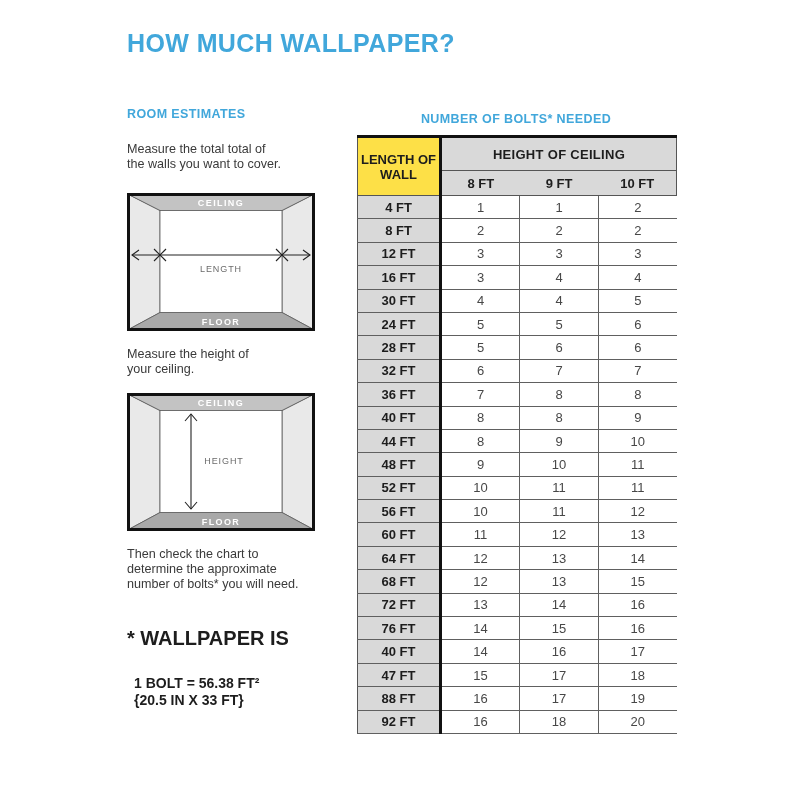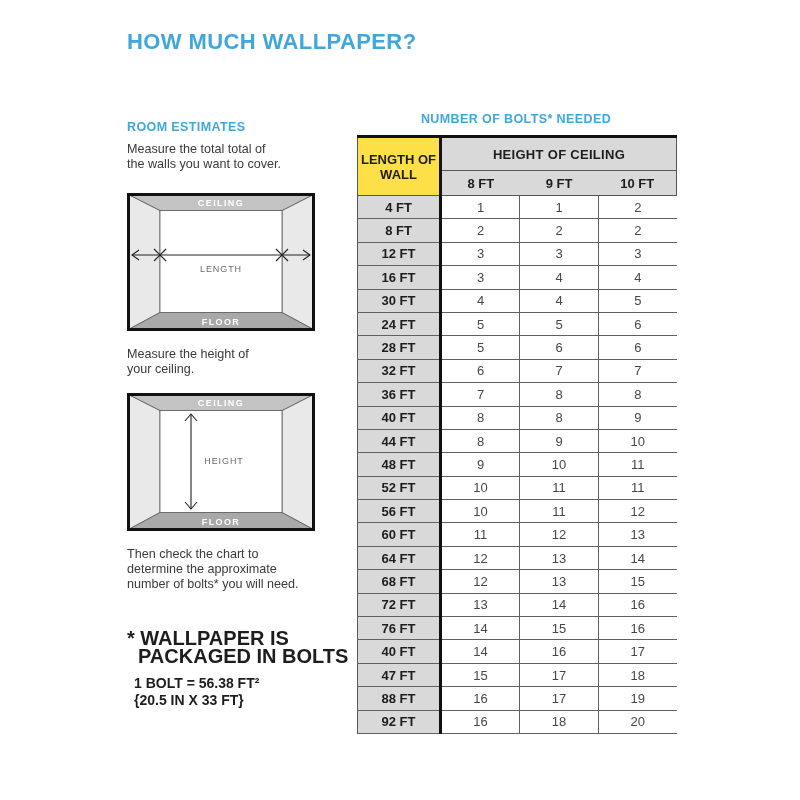--- a/index.html
+++ b/index.html
@@ -7,28 +7,28 @@
     width:800px;height:800px;position:relative;overflow:hidden;
     background:#ffffff;
     font-family:"Liberation Sans", sans-serif;
     color:#3a3a3a;
   }
   .abs{position:absolute;}
 
   
   .main-title{
     left:127px;top:29px;
-    font-size:22px;font-weight:bold;letter-spacing:.4px;
+    font-size:25px;font-weight:bold;letter-spacing:.4px;
     color:#41a7db;
   }
   .sec-title{
     font-size:12.5px;font-weight:bold;letter-spacing:.4px;
     color:#41a7db;
   }
-  .room-estimates-title{left:127px;top:120px;}
+  .room-estimates-title{left:127px;top:107px;}
   .table-title{left:357px;top:112px;width:318px;text-align:center;}
 
   
   .body-text{
     font-size:12.6px;line-height:15px;color:#3a3a3a;white-space:pre-line;
   }
   .step1{left:127px;top:142px;}
   .step2{left:127px;top:347px;}
   .step3{left:127px;top:547px;}
 
@@ -147,21 +147,20 @@
     <text x="97" y="71" text-anchor="middle" class="diag-measure-label">HEIGHT</text>
   </svg>
 </div>
 
 <div class="abs body-text step3">Then check the chart to
 determine the approximate
 number of bolts* you will need.</div>
 
 <div class="abs footnote">
   <div>* WALLPAPER IS</div>
-  <div class="indent">PACKAGED IN BOLTS</div>
 </div>
 
 <div class="abs bolt-info">
   <div>1 BOLT = 56.38 FT²</div>
   <div>{20.5 IN X 33 FT}</div>
 </div>
 
 <div class="abs sec-title table-title">NUMBER OF BOLTS* NEEDED</div>
 
 <table class="bolts">

